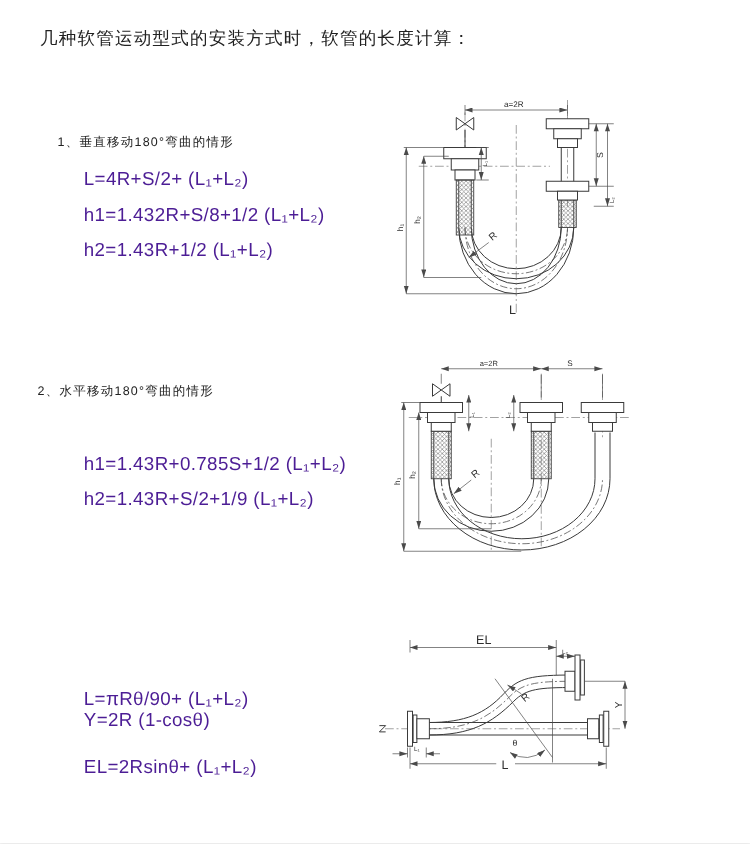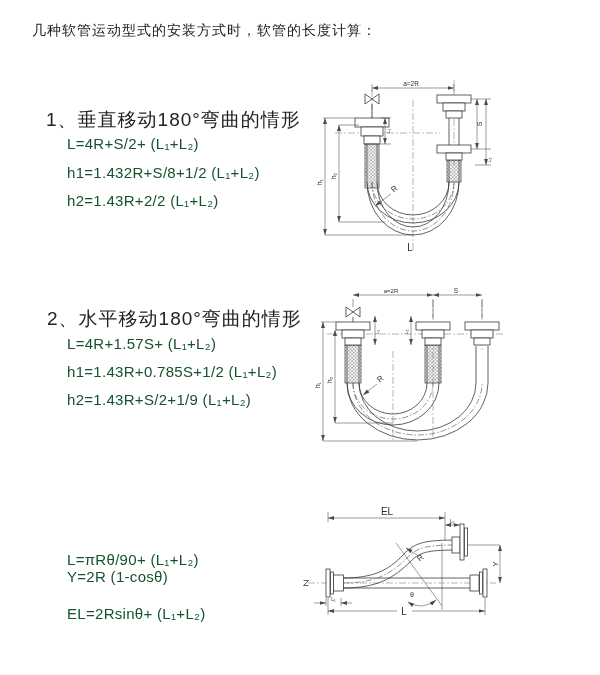--- a/index.html
+++ b/index.html
@@ -4,22 +4,22 @@
 <style>
   html,body{margin:0;padding:0;background:#e8e8e8;}
   .page{
     position:relative;width:600px;height:675px;background:#ffffff;
     font-family:"Liberation Sans","DejaVu Sans",sans-serif;
     color:#2b2b2b;overflow:hidden;margin:0 auto;
     box-shadow:0 0 4px rgba(0,0,0,.25);
   }
   .abs{position:absolute;white-space:nowrap;}
   .doc-title{left:32px;top:22px;font-size:14px;letter-spacing:1px;color:#222;}
-  .sec-head{font-size:19px;letter-spacing:1px;color:#222;}
-  .formula{font-size:15px;letter-spacing:.3px;color:#14532d;}
+  .sec-head{font-size:10px;letter-spacing:1px;color:#222;}
+  .formula{font-size:15px;letter-spacing:.3px;color:#4c1d95;}
   svg{position:absolute;overflow:visible;}
   svg text{font-family:"Liberation Sans","DejaVu Sans",sans-serif;fill:#2e2e2e;}
   .obj{stroke:#3a3a3a;stroke-width:.8;fill:none;}
   .objf{stroke:#3a3a3a;stroke-width:.8;fill:#ffffff;}
   .dim{stroke:#4a4a4a;stroke-width:.55;fill:none;}
   .cl{stroke:#6a6a6a;stroke-width:.5;fill:none;stroke-dasharray:7 2.2 1.6 2.2;}
   .cdash{stroke:#4a4a4a;stroke-width:.6;fill:none;stroke-dasharray:6 2 1.5 2;}
   .hatch{fill:url(#braid);stroke:#3a3a3a;stroke-width:.7;}
 </style>
 </head>
@@ -39,24 +39,23 @@
         <path d="M0,0 L3.4,3.4 M3.4,0 L0,3.4" stroke="#7a7a7a" stroke-width="0.5"></path>
       </pattern>
     </defs>
   </svg>
 
   <div class="abs doc-title">几种软管运动型式的安装方式时，软管的长度计算：</div>
 
   <div class="abs sec-head" style="left:46px;top:107px">1、垂直移动180°弯曲的情形</div>
   <div class="abs formula" style="left:67px;top:135px">L=4R+S/2+ (L₁+L₂)</div>
   <div class="abs formula" style="left:67px;top:164px">h1=1.432R+S/8+1/2 (L₁+L₂)</div>
-  <div class="abs formula" style="left:67px;top:192px">h2=1.43R+2/2 (L₁+L₂)</div>
-
-  <div class="abs sec-head" style="left:47px;top:306px">2、水平移动180°弯曲的情形</div>
-  <div class="abs formula" style="left:67px;top:335px">L=4R+1.57S+ (L₁+L₂)</div>
+  <div class="abs formula" style="left:67px;top:192px">h2=1.43R+1/2 (L₁+L₂)</div>
+
+  <div class="abs sec-head" style="left:30px;top:306px">2、水平移动180°弯曲的情形</div>
   <div class="abs formula" style="left:67px;top:363px">h1=1.43R+0.785S+1/2 (L₁+L₂)</div>
   <div class="abs formula" style="left:67px;top:391px">h2=1.43R+S/2+1/9 (L₁+L₂)</div>
 
   <div class="abs formula" style="left:67px;top:551px">L=πRθ/90+ (L₁+L₂)</div>
   <div class="abs formula" style="left:67px;top:568px">Y=2R (1-cosθ)</div>
   <div class="abs formula" style="left:67px;top:605px">EL=2Rsinθ+ (L₁+L₂)</div>
 
   <svg style="left:315px;top:70px" width="272" height="192" viewBox="0 0 272 192">
     <g>
       <path class="cl" d="M98,30 V180"></path>

